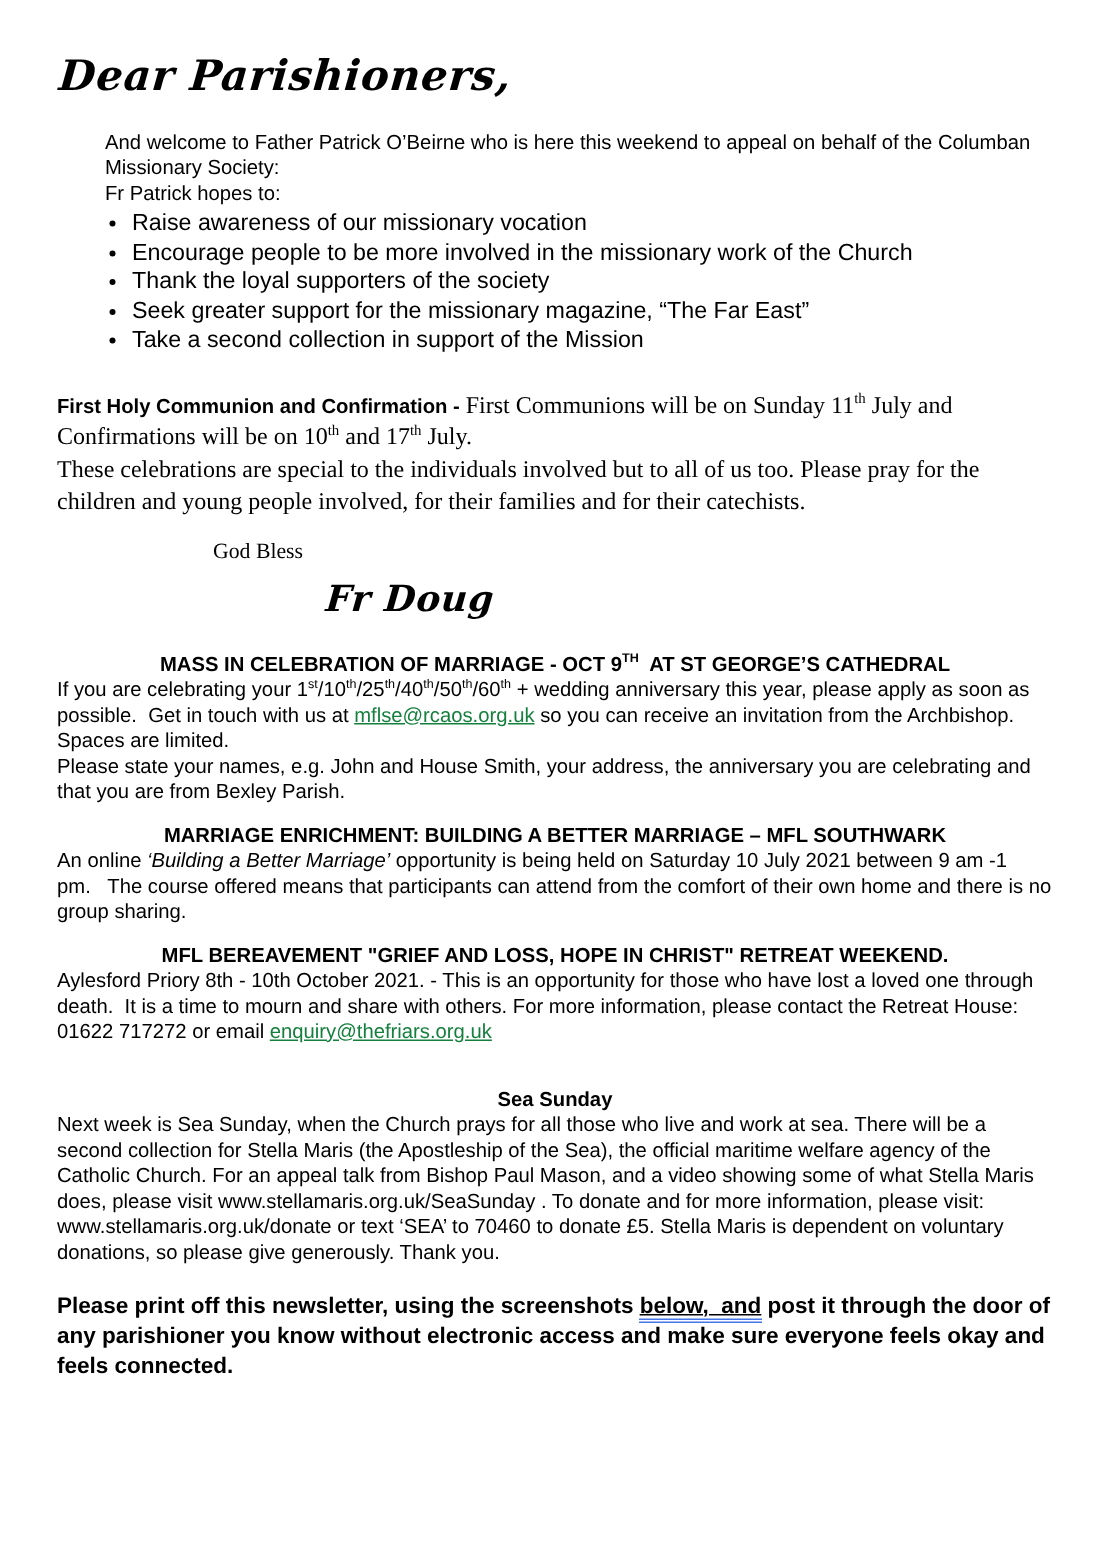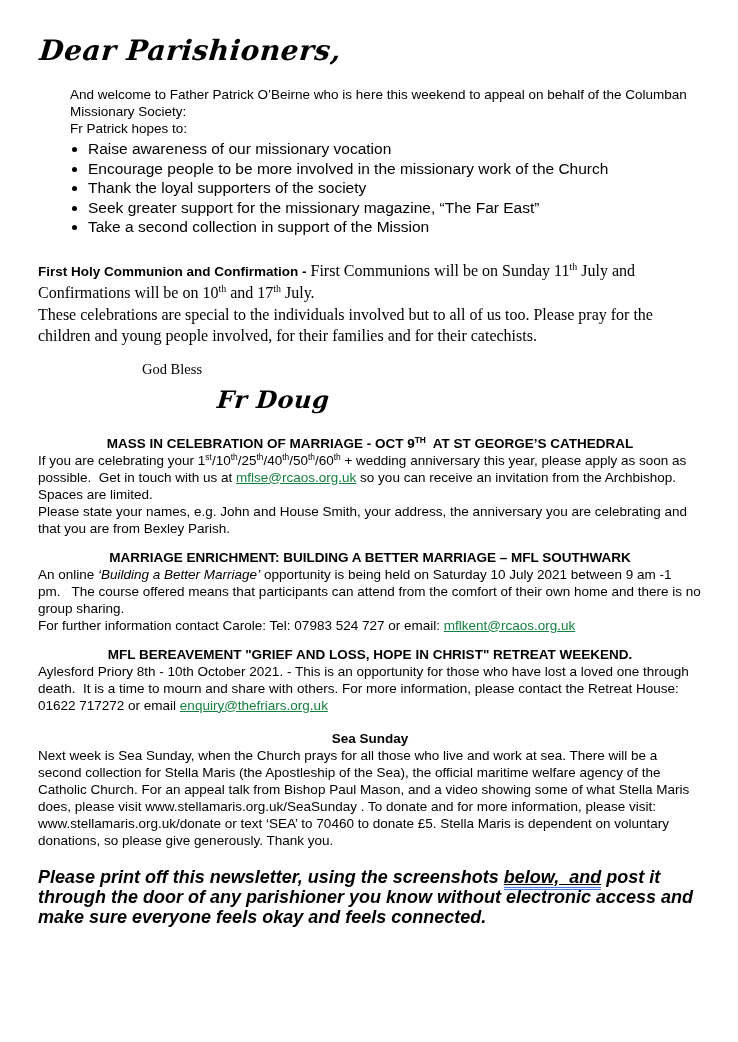--- a/index.html
+++ b/index.html
@@ -59,31 +59,30 @@
     line-height: 18px;
     margin: 13px 0 0 104px;
   }
   .signature {
     margin: 7px 0 0 178px;
     font-size: 24px;
     line-height: 30px;
   }
   .section { margin-top: 12px; }
   .section.first-sans { margin-top: 20px; }
-  .section.sea { margin-top: 16px; }
+  .section.sea { margin-top: 28px; }
   .sec-heading { font-weight: bold; font-size: 13.5px; line-height: 17px; text-align: center; }
   .sec-body { font-size: 13.5px; line-height: 17px; }
   .email-link { color: #15803d; text-decoration: underline; }
   .ital { font-style: italic; }
   .envelopes { margin-top: 12px; }
   .footer-note {
     margin-top: 18px;
     font-weight: bold;
-    font-style: italic;
-    font-size: 18px;
+    font-size: 15px;
     line-height: 20px;
   }
   .grammar-underline {
     text-decoration: underline;
     border-bottom: 3px double #4577e6;
   }
 </style>
 </head>
 <body>
 
@@ -119,21 +118,20 @@
     <div class="sec-body">
       <span>If you are celebrating your 1</span><sup>st</sup><span>/10</span><sup>th</sup><span>/25</span><sup>th</sup><span>/40</span><sup>th</sup><span>/50</span><sup>th</sup><span>/60</span><sup>th</sup><span> + wedding anniversary this year, please apply as soon as possible.&nbsp; Get in touch with us at </span><span class="email-link">mflse@rcaos.org.uk</span><span> so you can receive an invitation from the Archbishop. Spaces are limited.</span>
       <div>Please state your names, e.g. John and House Smith, your address, the anniversary you are celebrating and that you are from Bexley Parish.</div>
     </div>
   </div>
 
   <div class="section">
     <div class="sec-heading">MARRIAGE ENRICHMENT: BUILDING A BETTER MARRIAGE – MFL SOUTHWARK</div>
     <div class="sec-body">
       <span>An online </span><span class="ital">‘Building a Better Marriage’</span><span> opportunity is being held on Saturday 10 July 2021 between 9 am -1 pm.&nbsp;&nbsp; The course offered means that participants can attend from the comfort of their own home and there is no group sharing.</span>
-      <div><span>For further information contact Carole: Tel: 07983 524 727 or email: </span><span class="email-link">mflkent@rcaos.org.uk</span></div>
     </div>
   </div>
 
   <div class="section">
     <div class="sec-heading">MFL BEREAVEMENT "GRIEF AND LOSS, HOPE IN CHRIST" RETREAT WEEKEND.</div>
     <div class="sec-body">
       <span>Aylesford Priory 8th - 10th October 2021. - This is an opportunity for those who have lost a loved one through death.&nbsp; It is a time to mourn and share with others. For more information, please contact the Retreat House: 01622 717272 or email </span><span class="email-link">enquiry@thefriars.org.uk</span>
     </div>
   </div>
 

